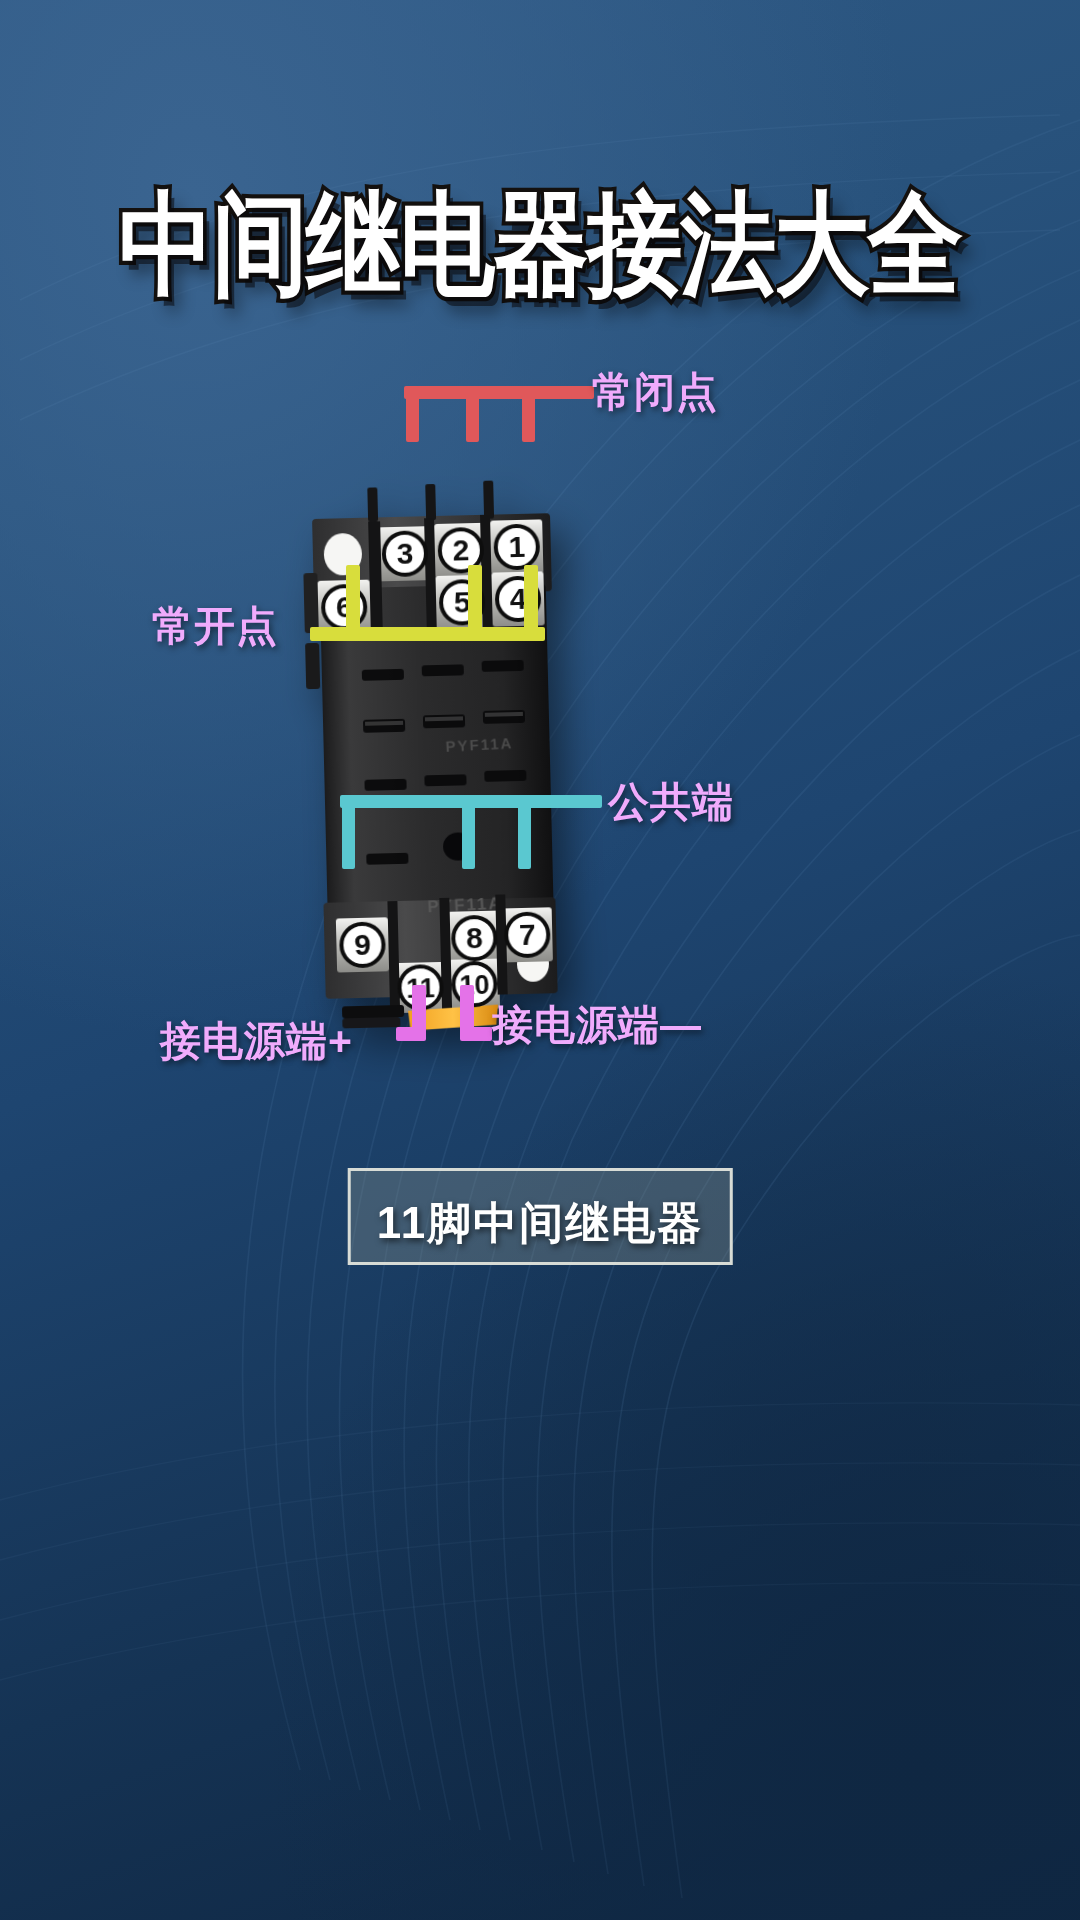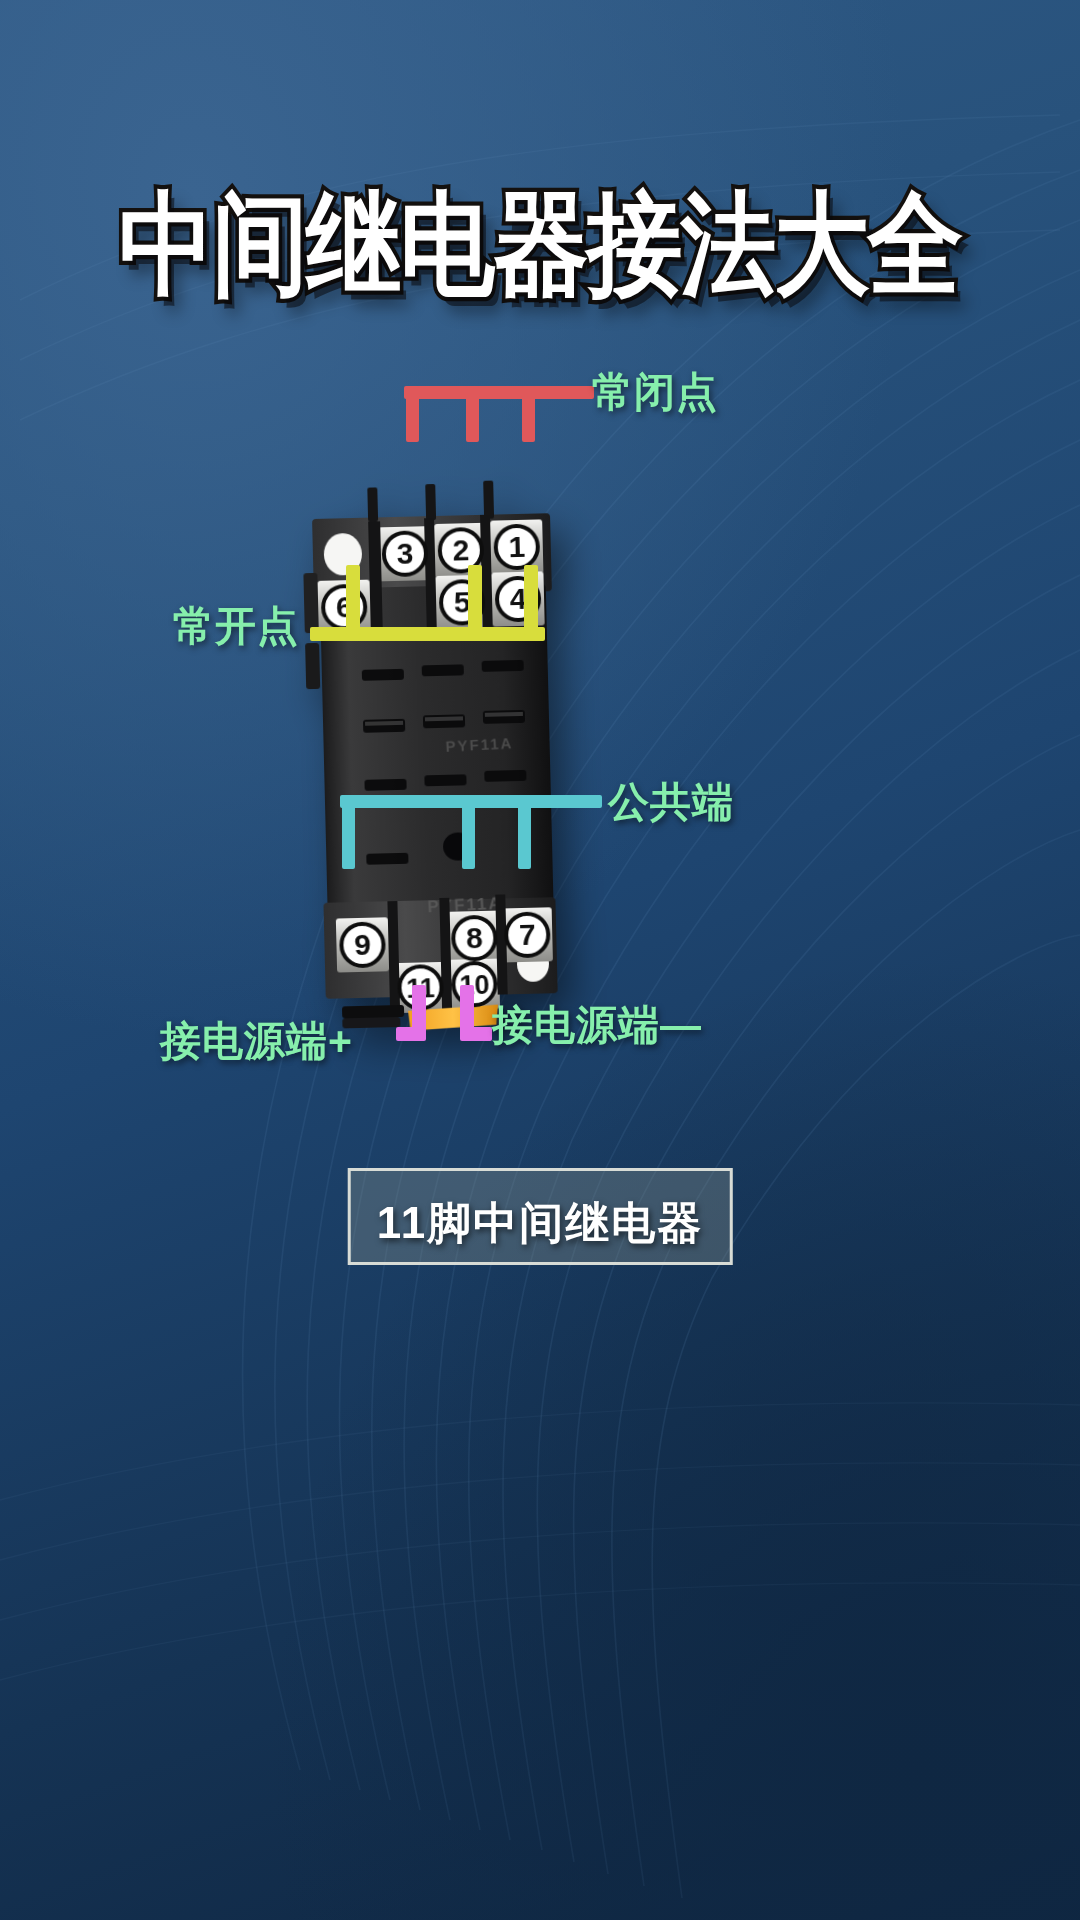--- a/index.html
+++ b/index.html
@@ -50,21 +50,21 @@
   }
   .relay svg{display:block;width:100%;height:100%;
     filter:drop-shadow(14px 18px 18px rgba(0,0,0,.45));}
 
   
   .bk{position:absolute;}
 
   
   .lbl{
     position:absolute;
-    color:#86efac;
+    color:#f0abfc;
     font-weight:bold;
     font-size:41px;
     line-height:1;
     white-space:nowrap;
     text-shadow:2px 3px 6px rgba(0,0,0,.55);
     letter-spacing:1px;
   }
 
   
   .caption{
@@ -332,21 +332,21 @@
     <svg width="48" height="58" viewBox="0 0 48 58">
       <g fill="#e472e8">
         <rect x="8" y="0" width="14" height="52" rx="2"></rect>
         <rect x="8" y="42" width="32" height="14" rx="2"></rect>
       </g>
     </svg>
   </div>
 
   <div class="lbl" style="left:592px;top:372px;">常闭点</div>
 
-  <div class="lbl" style="left:173px;top:606px;">常开点</div>
+  <div class="lbl" style="left:152px;top:606px;">常开点</div>
 
   <div class="lbl" style="left:608px;top:782px;">公共端</div>
 
   <div class="lbl" style="left:160px;top:1005px;margin-top:16px;">接电源端+</div>
 
   <div class="lbl" style="left:492px;top:1005px;">接电源端—</div>
 
   <div class="caption" style="top:1168px;">11脚中间继电器</div>
 
 </div>

